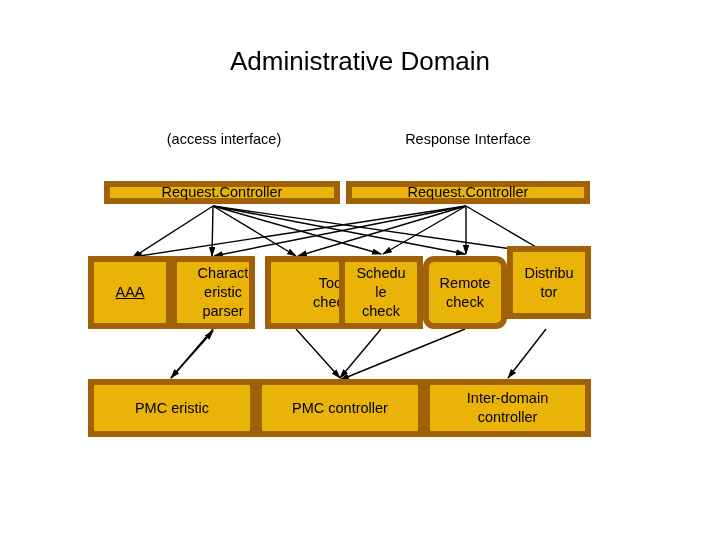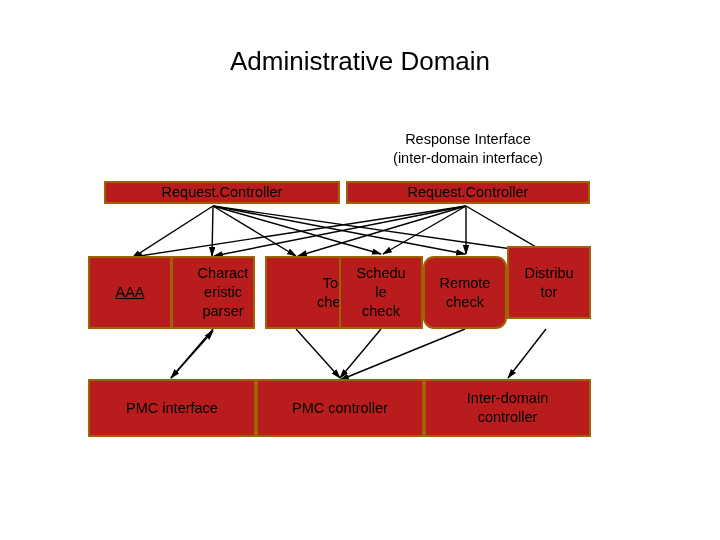--- a/index.html
+++ b/index.html
@@ -36,22 +36,22 @@
     top: 130px;
     width: 240px;
   }
   #header-response {
     left: 346px;
     top: 130px;
     width: 244px;
   }
   .box {
     position: absolute;
-    background: #b91c1c;
-    border: 2px solid #a16207;
+    background: #eab308;
+    border: 6px solid #a16207;
     box-sizing: border-box;
     display: flex;
     align-items: center;
     justify-content: center;
     text-align: center;
     font-size: 14.5px;
     color: #000000;
     line-height: 19px;
   }
   svg#arrow-layer {
@@ -62,25 +62,25 @@
     height: 540px;
     pointer-events: none;
   }
 </style>
 </head>
 <body>
 
 <div id="page-title">Administrative Domain</div>
 
 <div class="col-header" id="header-request">
+  <div>(access interface)</div>
 </div>
 
 <div class="col-header" id="header-response">
   <div>Response Interface</div>
-  <div>(inter-domain interface)</div>
 </div>
 
 <svg id="arrow-layer" viewBox="0 0 720 540">
   <defs>
     <marker id="ah" markerWidth="10" markerHeight="10" refX="9" refY="3.2" orient="auto" markerUnits="userSpaceOnUse">
       <path d="M0,0 L10,3.2 L0,6.4 z" fill="#000000"></path>
     </marker>
   </defs>
   <g stroke="#000000" stroke-width="1.4" fill="none" marker-end="url(#ah)">
 
@@ -134,21 +134,21 @@
 <div class="box" style="left:423px; top:256px; width:84px; height:73px;border-radius:11px;">
   <span style="white-space:pre-line;">Remote
 check</span>
 </div>
 <div class="box" style="left:507px; top:246px; width:84px; height:73px;">
   <span style="white-space:pre-line;">Distribu
 tor</span>
 </div>
 
 <div class="box" style="left:88px; top:379px; width:168px; height:58px;">
-  <span style="white-space:pre-line;">PMC interface</span>
+  <span style="white-space:pre-line;">PMC eristic</span>
 </div>
 <div class="box" style="left:256px; top:379px; width:168px; height:58px;">
   <span style="white-space:pre-line;">PMC controller</span>
 </div>
 <div class="box" style="left:424px; top:379px; width:167px; height:58px;">
   <span style="white-space:pre-line;">Inter-domain
 controller</span>
 </div>
 
 </body></html>

